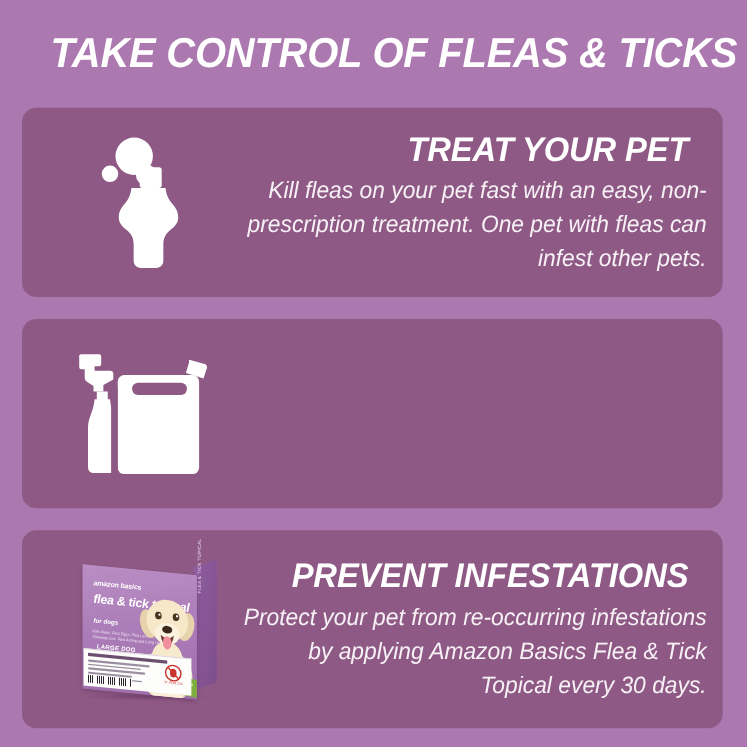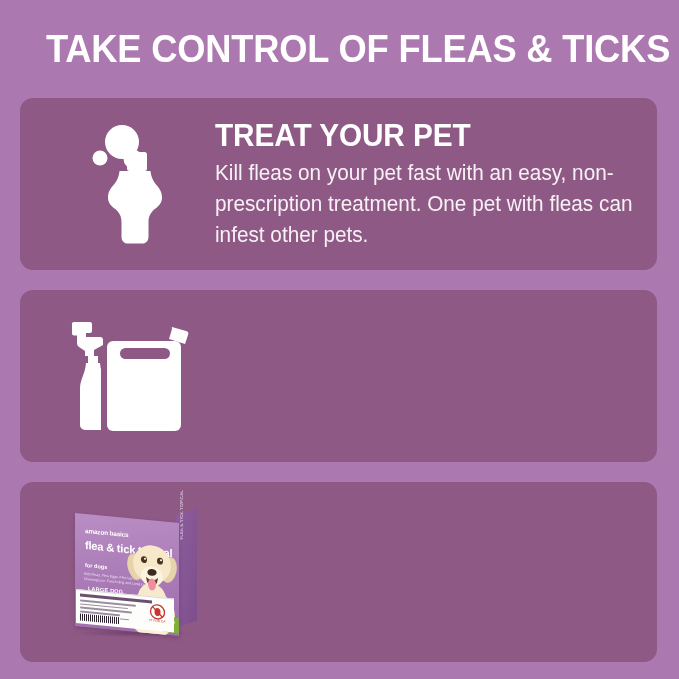--- a/index.html
+++ b/index.html
@@ -14,20 +14,21 @@
     font-family: "Liberation Sans", "DejaVu Sans", sans-serif;
     -webkit-font-smoothing: antialiased;
   }
 
   #infographic {
     position: relative;
     width: 679px;
     height: 679px;
     background: #ab79b0;
     box-sizing: border-box;
+    font-style: italic;
   }
 
   
   .main-title {
     position: absolute;
     left: 46px;
     top: 26px;
     width: 600px;
     height: 50px;
     color: #ffffff;
@@ -68,20 +69,21 @@
     position: absolute;
     left: 195px;
     right: 14px;
     top: 0;
     height: 100%;
     display: flex;
     flex-direction: column;
     justify-content: center;
     padding-top: 2px;
     box-sizing: border-box;
+    text-align: right;
   }
 
   .panel-heading {
     color: #ffffff;
     font-size: 31px;
     font-weight: bold;
     line-height: 34px;
     letter-spacing: -0.1px;
     margin: 0 0 5px 0;
     transform: scaleX(0.96);
@@ -463,15 +465,19 @@
                 <ellipse cx="8.5" cy="8" rx="3" ry="4" fill="#c8342e"></ellipse>
                 <text x="8.5" y="18" font-size="3.2" fill="#c8342e" text-anchor="middle" font-family="Liberation Sans, sans-serif">NOT FOR CATS</text>
               </svg>
             </div>
           </div>
 
         </div>
       </div>
     </div>
 
+    <div class="panel-body">
+      <div class="panel-heading">PREVENT INFESTATIONS</div>
+      <div class="panel-text">Protect your pet from re-occurring infestations by applying Amazon Basics Flea &amp; Tick Topical every 30 days.</div>
+    </div>
   </div>
 
 </div>
 
 </body></html>

